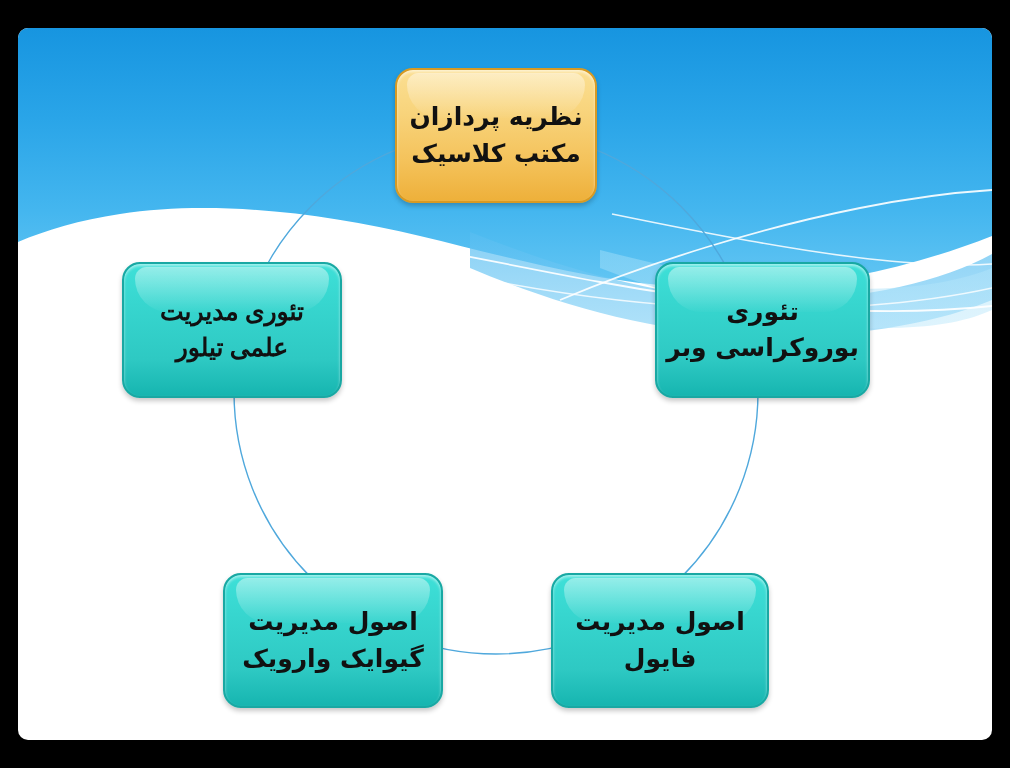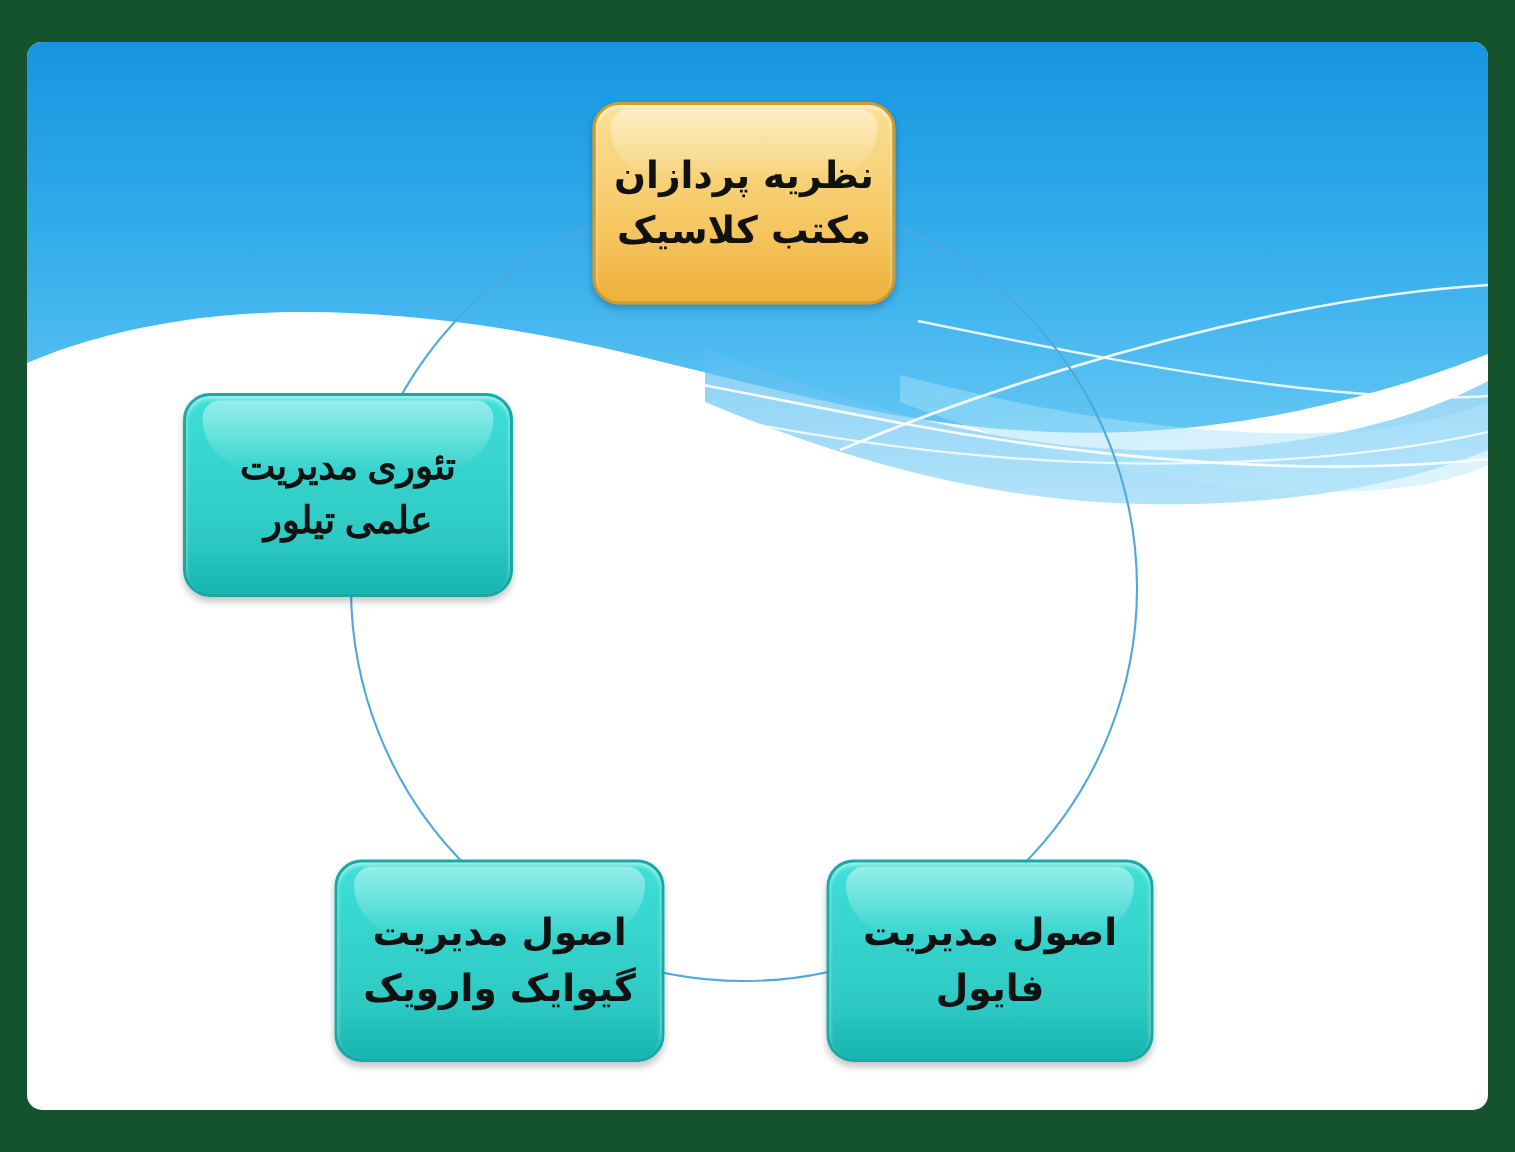--- a/index.html
+++ b/index.html
@@ -14,21 +14,21 @@
   body {
     font-family: "DejaVu Sans", "Liberation Sans", sans-serif;
   }
 
   #slide {
     position: absolute;
     left: 0;
     top: 0;
     width: 1010px;
     height: 768px;
-    background: #14532d;
+    background: #000000;
   }
 
   
   #bg-art {
     position: absolute;
     left: 0;
     top: 0;
     width: 1010px;
     height: 768px;
     pointer-events: none;
@@ -161,20 +161,24 @@
   <div class="node node-gold" id="node-hub">
     <span class="node-label">نظریه پردازان
 مکتب کلاسیک</span>
   </div>
 
   <div class="node node-teal" id="node-taylor">
     <span class="node-label">تئوری مدیریت
 علمی تیلور</span>
   </div>
 
+  <div class="node node-teal" id="node-weber">
+    <span class="node-label">تئوری
+بوروکراسی وبر</span>
+  </div>
 
   <div class="node node-teal" id="node-fayol">
     <span class="node-label">اصول مدیریت
 فایول</span>
   </div>
 
   <div class="node node-teal" id="node-gulick">
     <span class="node-label">اصول مدیریت
 گیوایک وارویک</span>
   </div>

